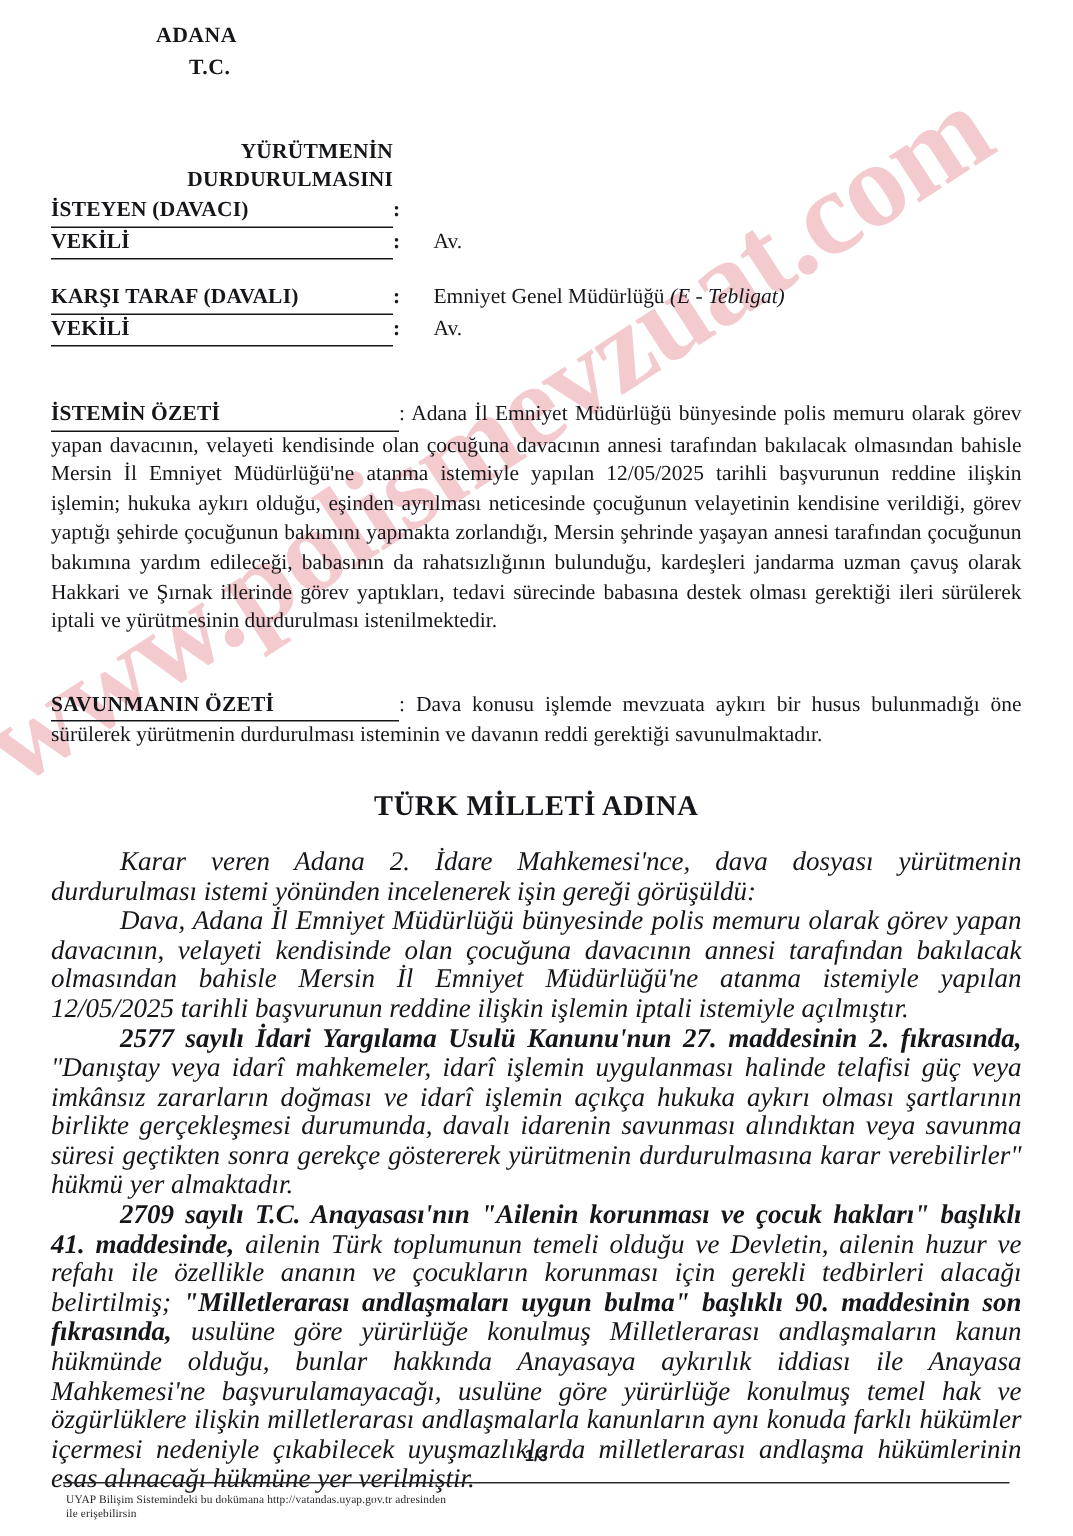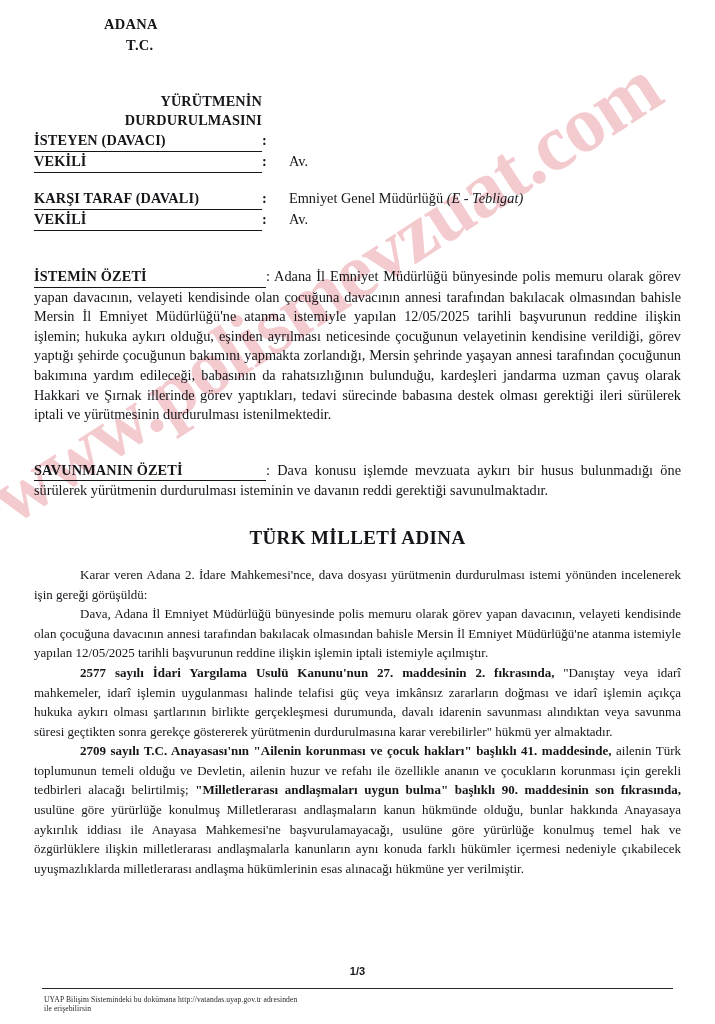--- a/index.html
+++ b/index.html
@@ -134,27 +134,28 @@
     text-align: center;
     font-weight: bold;
     font-size: 19px;
     letter-spacing: 0.4px;
     margin-top: 26px;
     margin-bottom: 4px;
   }
 
   
   .body-para {
-    font-size: 13px;
+    font-size: 18px;
     line-height: 19.6px;
     text-align: justify;
     text-justify: inter-word;
     margin: 0;
     text-indent: 46px;
     hyphens: none;
+    font-style: italic;
   }
   .body-para.first { margin-top: 16px; }
   .body-para b { font-weight: bold; }
 
   
   .page-num {
     position: absolute;
     left: 0;
     right: 0;
     top: 965px;

